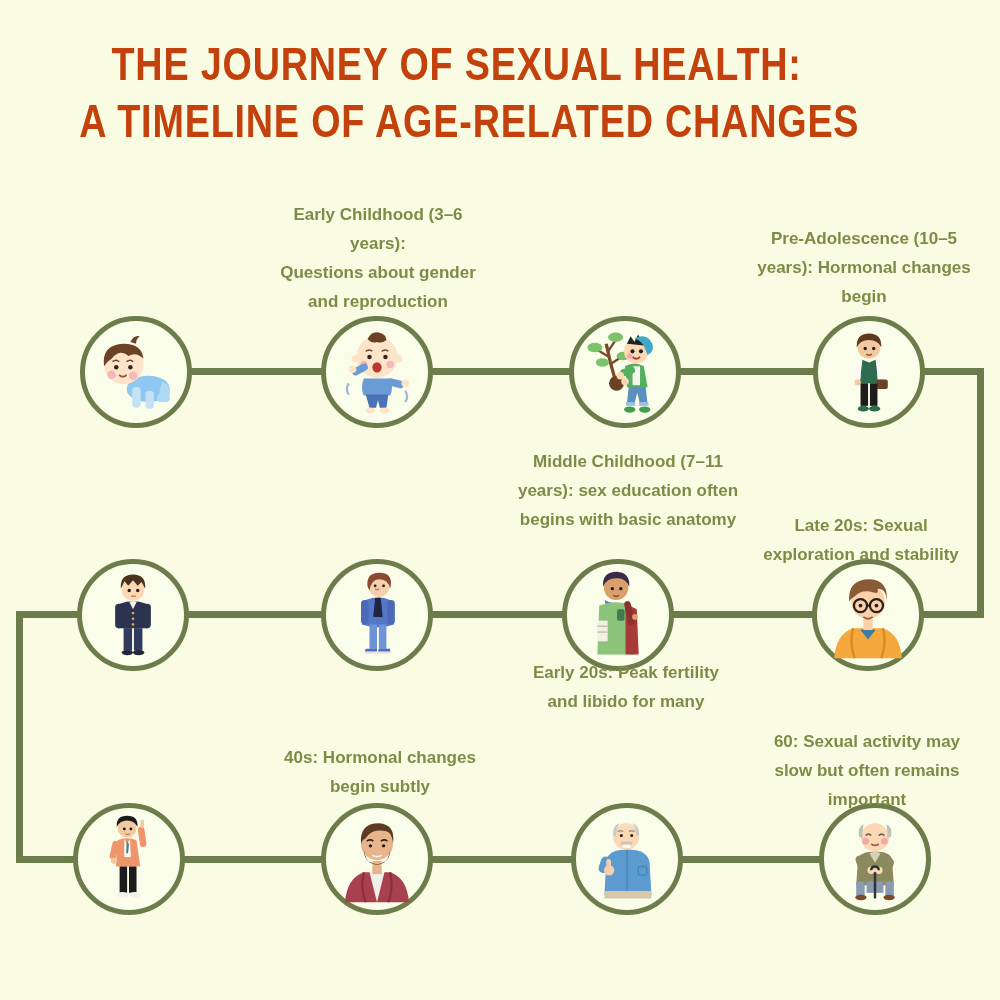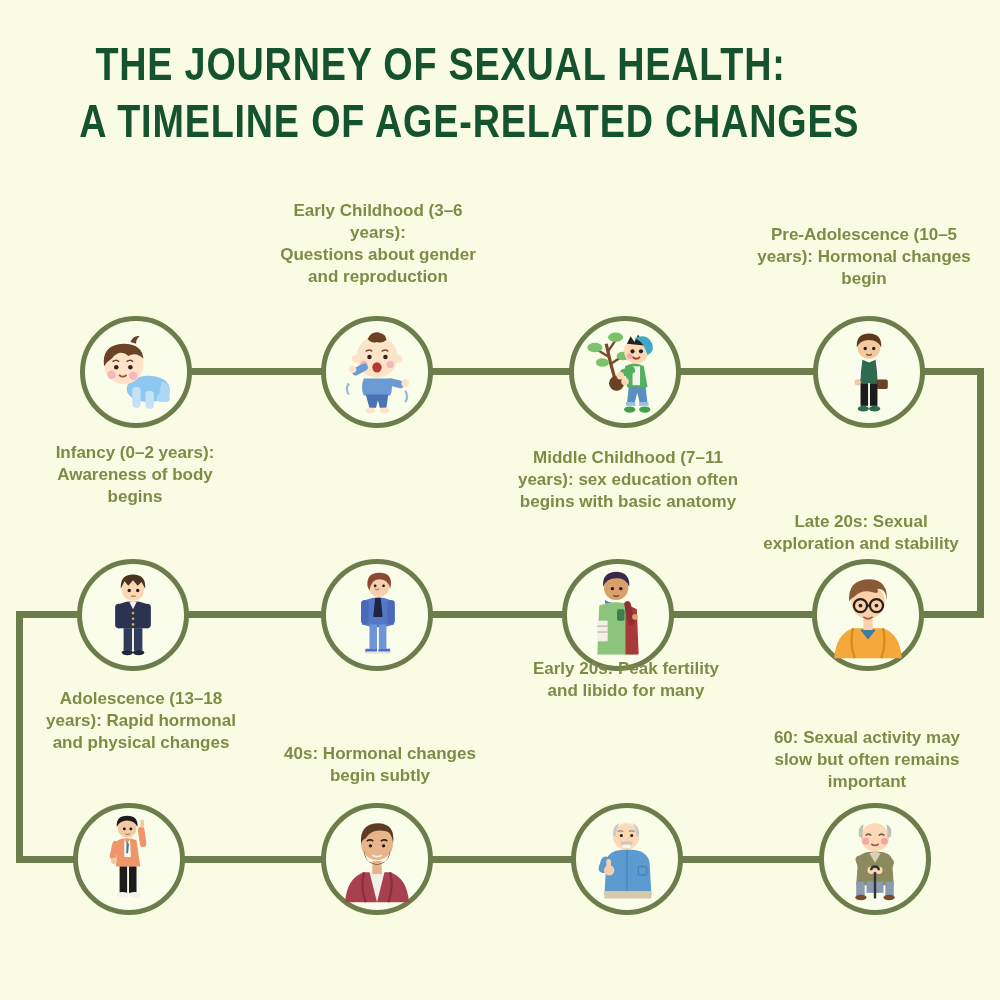--- a/index.html
+++ b/index.html
@@ -6,21 +6,21 @@
   .canvas{
     position:relative;
     width:1000px;height:1000px;
     background:#f9fce3;
     overflow:hidden;
     font-family:"Liberation Sans","DejaVu Sans",sans-serif;
   }
   
   .title{
     position:absolute;left:0;top:36px;width:881px;
-    text-align:center;color:#14532d;
+    text-align:right;color:#c2410c;
   }
   .title-line{
     font-size:46px;font-weight:700;line-height:57px;
     letter-spacing:1px;
     transform:scaleX(0.82);
     transform-origin:50% 50%;
     white-space:nowrap;
   }
   
   .seg{position:absolute;background:#6d7c4b;z-index:1;}
@@ -49,21 +49,21 @@
   .n8{left:812px;top:559px;}
   
   .n9{left:73px;top:803px;}
   .n10{left:321px;top:803px;}
   .n11{left:571px;top:803px;}
   .n12{left:819px;top:803px;}
   
   .lbl{
     position:absolute;width:260px;z-index:3;
     color:#7e8b46;font-size:17px;font-weight:700;
-    line-height:22px;text-align:center;
+    line-height:29px;text-align:center;
     white-space:pre-line;
   }
   .l1{left:5px;top:442px;}
   .l2{left:248px;top:200px;}
   .l3{left:498px;top:447px;}
   .l4{left:734px;top:224px;}
   .l5{left:11px;top:688px;}
   .l6{left:239px;top:482px;}
   .l7{left:496px;top:658px;}
   .l8{left:731px;top:511px;}
@@ -334,36 +334,30 @@
       <path d="M46 62 Q46 58 50 58 Q54 58 54 62" stroke="#333" stroke-width="2.6" fill="none"></path>
       <circle cx="50" cy="27" r="15" fill="#fcd9b4"></circle>
       <path d="M33 26 Q31 16 38 13 Q36 21 37 28 Z M67 26 Q69 16 62 13 Q64 21 63 28 Z" fill="#c0c0b6"></path>
       <path d="M40 25 q3 -3 6 0 M54 25 q3 -3 6 0" stroke="#6a5a48" stroke-width="1.8" fill="none"></path>
       <circle cx="40" cy="31" r="3.6" fill="#f2a8a8"></circle>
       <circle cx="60" cy="31" r="3.6" fill="#f2a8a8"></circle>
       <path d="M46 34 q4 3 8 0" stroke="#a05a4a" stroke-width="1.8" fill="none"></path>
     </svg>
   </div>
 
-  <div class="lbl l1">Infancy (0–2 years):
-Awareness of body
-begins</div>
   <div class="lbl l2">Early Childhood (3–6
 years):
 Questions about gender
 and reproduction</div>
   <div class="lbl l3">Middle Childhood (7–11
 years): sex education often
 begins with basic anatomy</div>
   <div class="lbl l4">Pre-Adolescence (10–5
 years): Hormonal changes
 begin</div>
-  <div class="lbl l5">Adolescence (13–18
-years): Rapid hormonal
-and physical changes</div>
   <div class="lbl l7">Early 20s: Peak fertility
 and libido for many</div>
   <div class="lbl l8">Late 20s: Sexual
 exploration and stability</div>
   <div class="lbl l10">40s: Hormonal changes
 begin subtly</div>
   <div class="lbl l12">60: Sexual activity may
 slow but often remains
 important</div>
 

